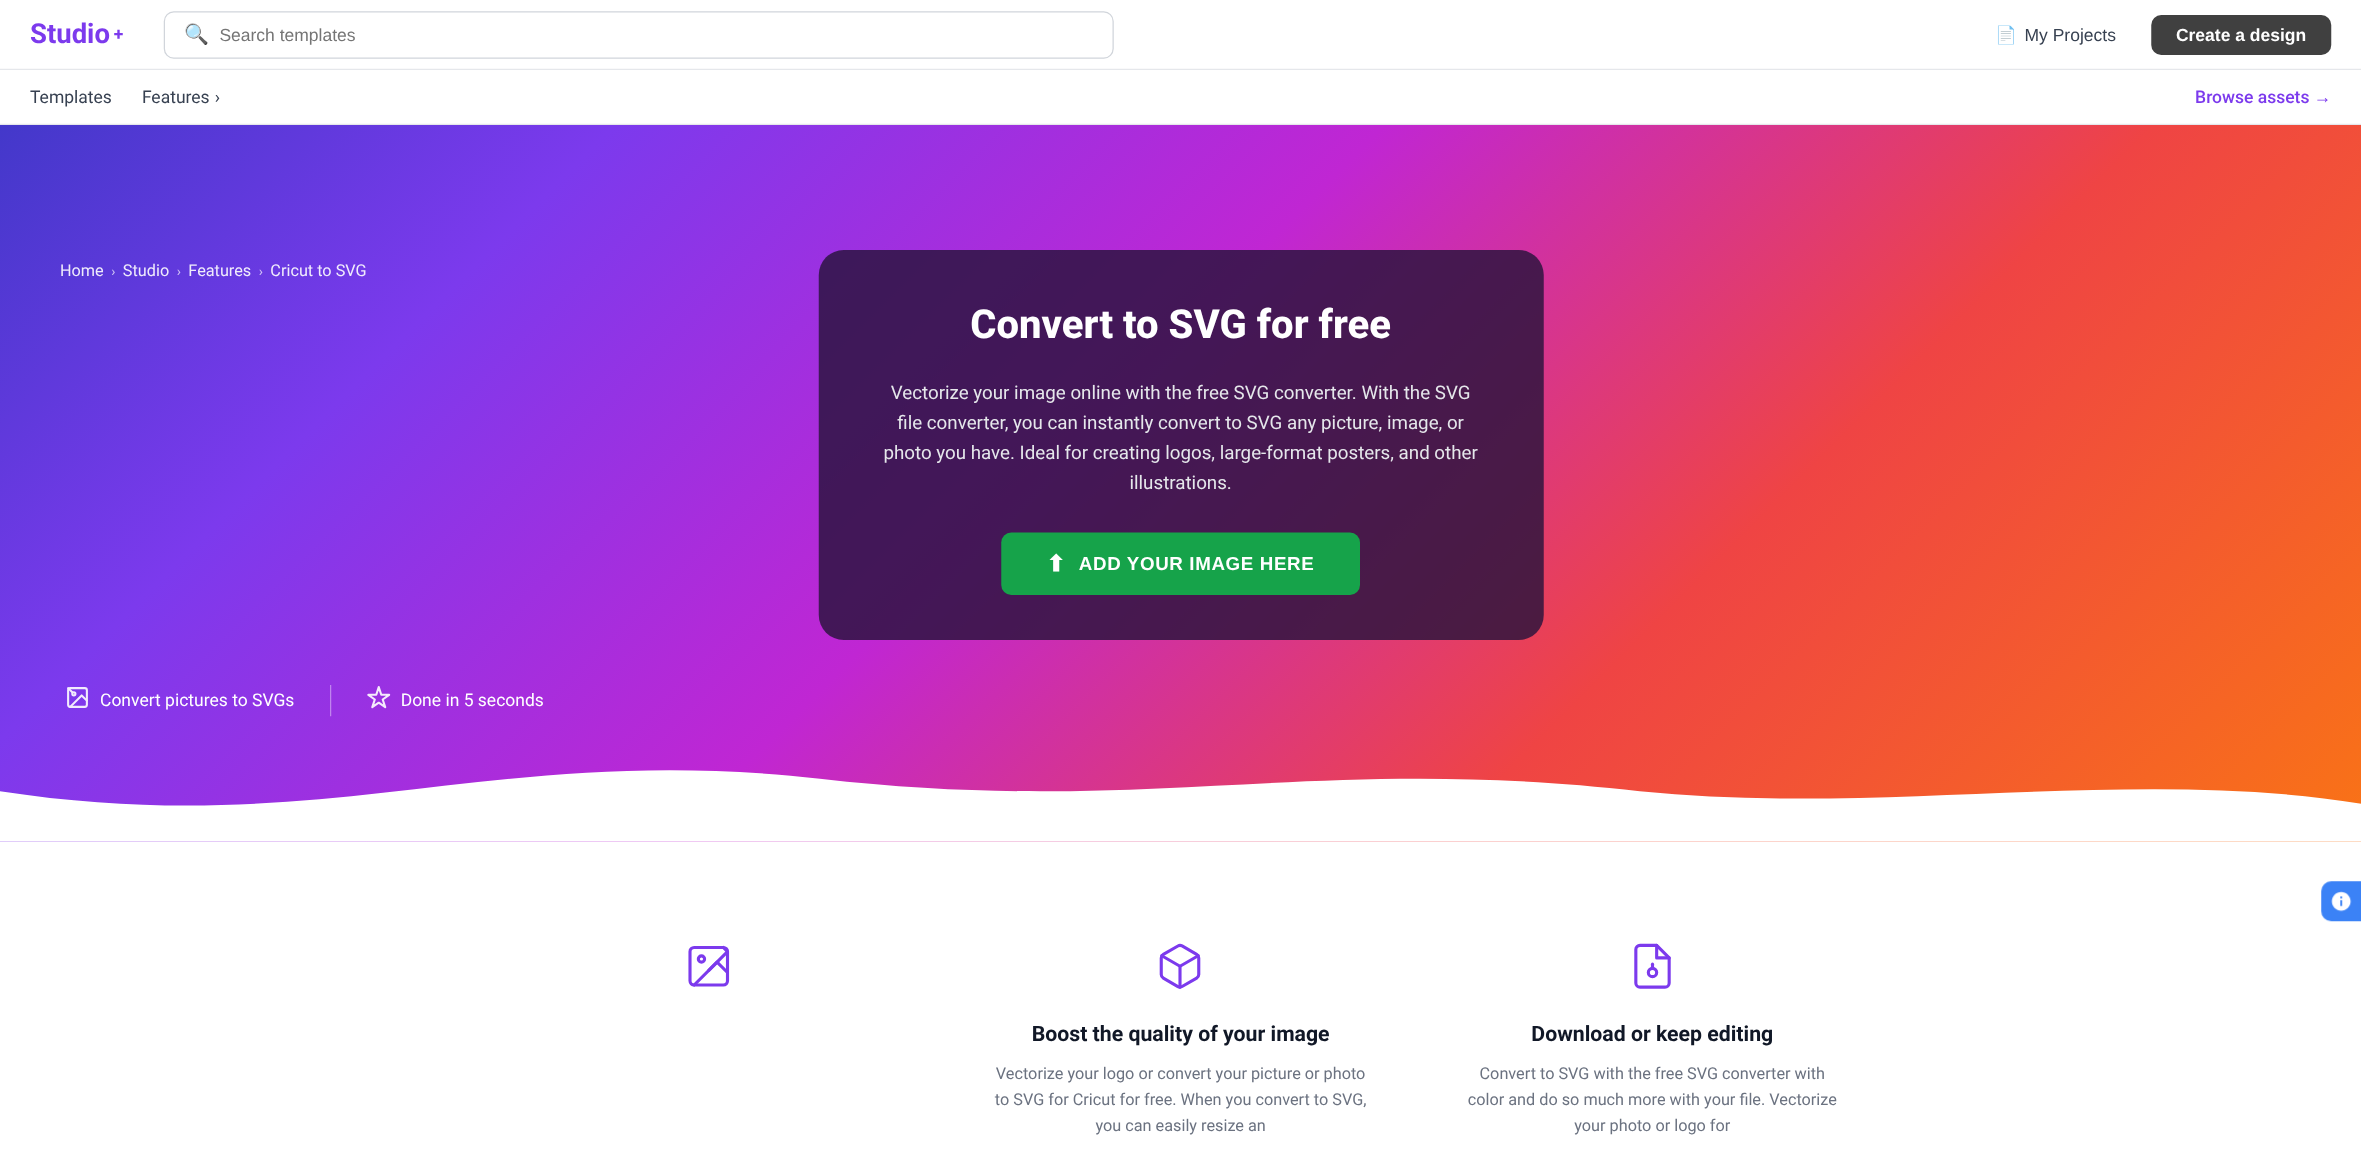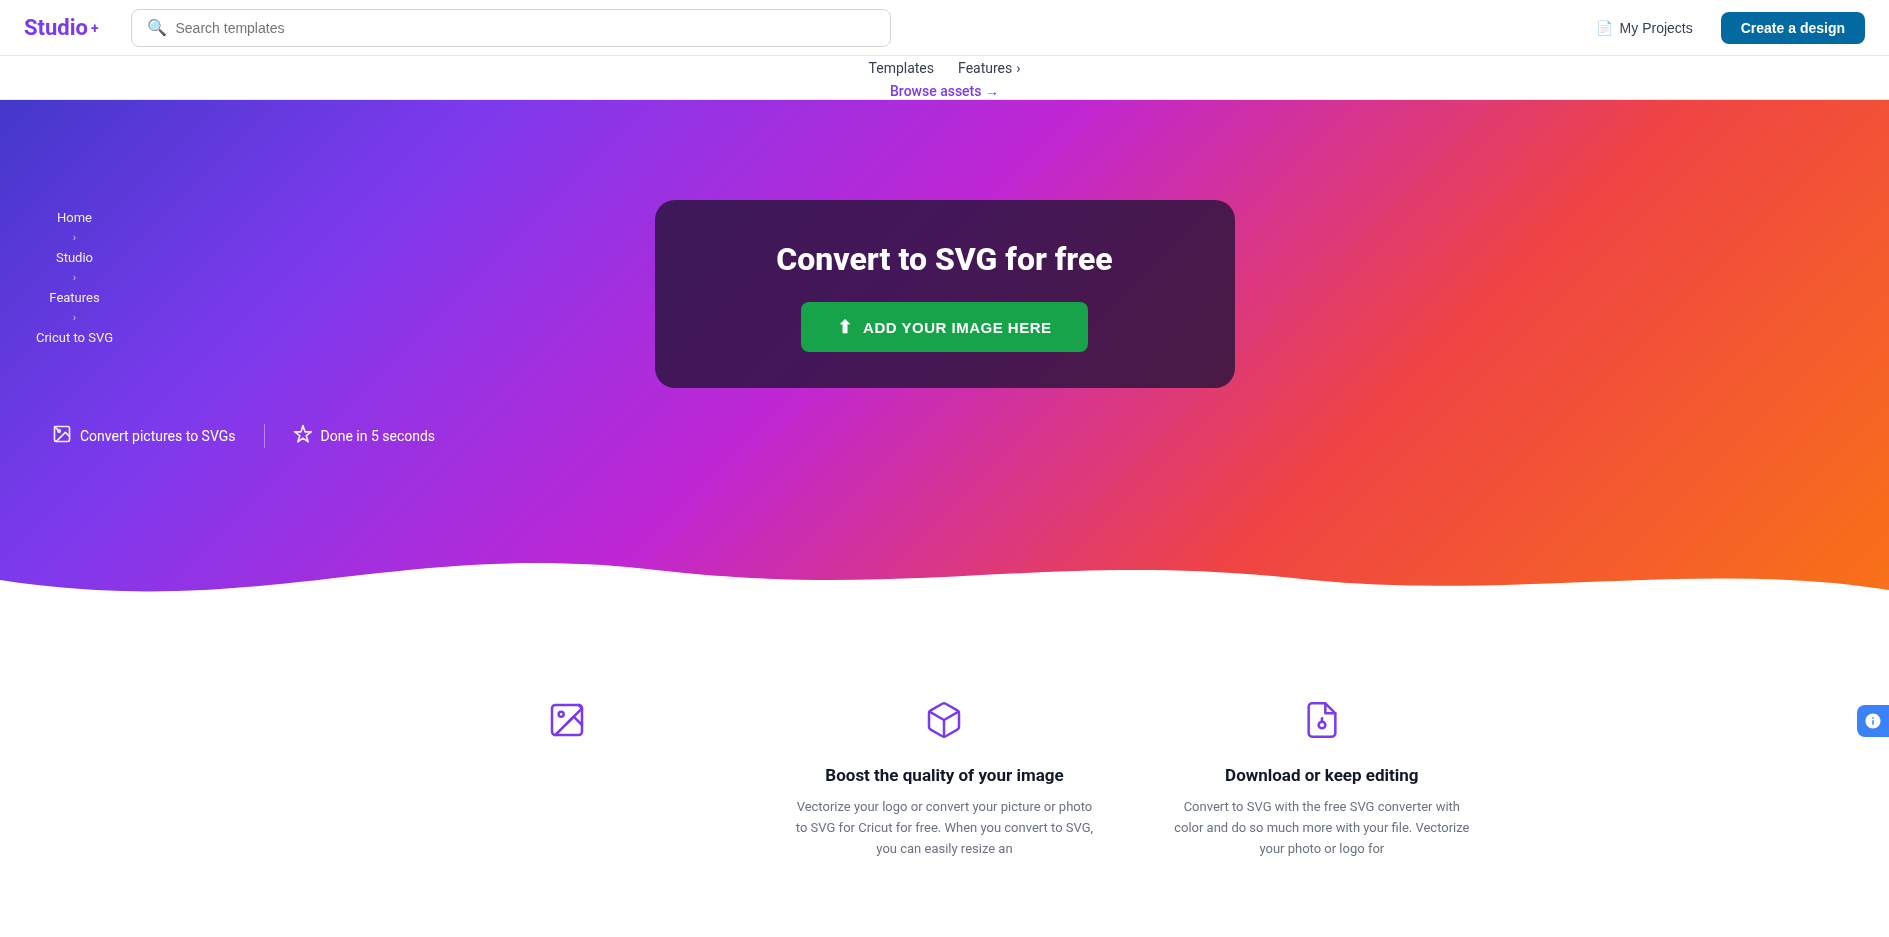--- a/index.html
+++ b/index.html
@@ -64,40 +64,39 @@
       align-items: center;
       gap: 6px;
       font-size: 14px;
       color: #374151;
       background: none;
       border: none;
       cursor: pointer;
       padding: 6px 12px;
     }
     .create-design-btn {
-      background: #0369a1;
+      background: #404040;
       color: #fff;
       border: none;
       border-radius: 8px;
       padding: 8px 20px;
       font-size: 14px;
       font-weight: 600;
       cursor: pointer;
     }
 
     
     .navbar {
       display: flex;
       align-items: center;
       justify-content: space-between;
       padding: 0 24px;
       height: 44px;
       background: #fff;
       border-bottom: 1px solid #e5e7eb;
-      flex-direction: column;
     }
     .nav-left { display: flex; gap: 24px; }
     .nav-item {
       font-size: 14px;
       color: #374151;
       cursor: pointer;
       display: flex;
       align-items: center;
       gap: 4px;
       padding: 4px 0;
@@ -115,23 +114,22 @@
     
     .breadcrumb {
       display: flex;
       align-items: center;
       padding: 10px 24px;
       gap: 6px;
       font-size: 13px;
       background: transparent;
       position: absolute;
       top: 100px;
-      left: 12px;
+      left: 24px;
       z-index: 5;
-      flex-direction: column;
     }
     .breadcrumb a { color: #fff; text-decoration: none; opacity: 0.9; }
     .breadcrumb .sep { color: #fff; opacity: 0.7; font-size: 11px; }
     .breadcrumb .current { color: #fff; opacity: 0.9; }
 
     
     .hero {
       position: relative;
       background: linear-gradient(135deg, #4338ca 0%, #7c3aed 20%, #c026d3 45%, #ef4444 70%, #f97316 100%);
       padding: 60px 24px 100px;
@@ -311,20 +309,21 @@
     <span class="sep">›</span>
     <a>Studio</a>
     <span class="sep">›</span>
     <a>Features</a>
     <span class="sep">›</span>
     <span class="current">Cricut to SVG</span>
   </div>
 
   <div class="hero-card">
     <h1 class="hero-title">Convert to SVG for free</h1>
+    <p class="hero-subtitle">Vectorize your image online with the free SVG converter. With the SVG file converter, you can instantly convert to SVG any picture, image, or photo you have. Ideal for creating logos, large-format posters, and other illustrations.</p>
     <button class="add-image-btn">
       <span class="upload-icon">⬆</span>
       <span>ADD YOUR IMAGE HERE</span>
     </button>
   </div>
 
   <div class="hero-features">
     <div class="hero-feature">
       <span class="feature-icon">
         <svg width="20" height="20" viewBox="0 0 24 24" fill="none" stroke="white" stroke-width="2" stroke-linecap="round" stroke-linejoin="round">

